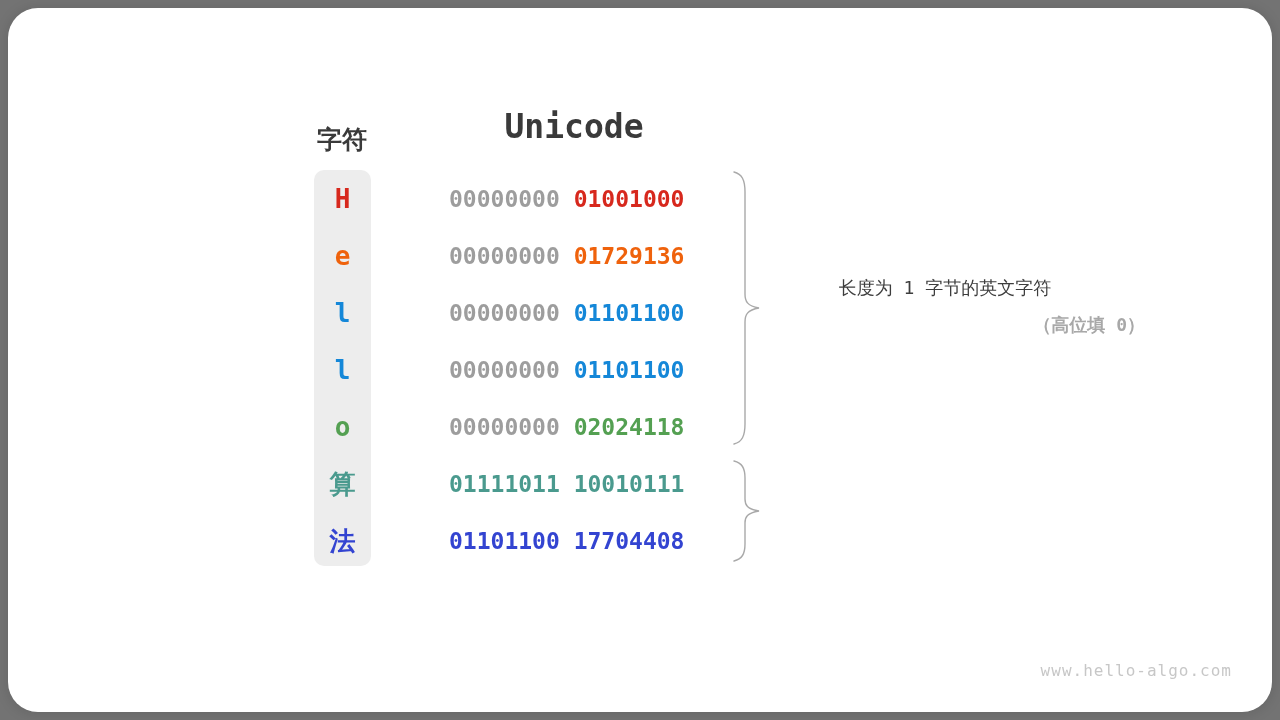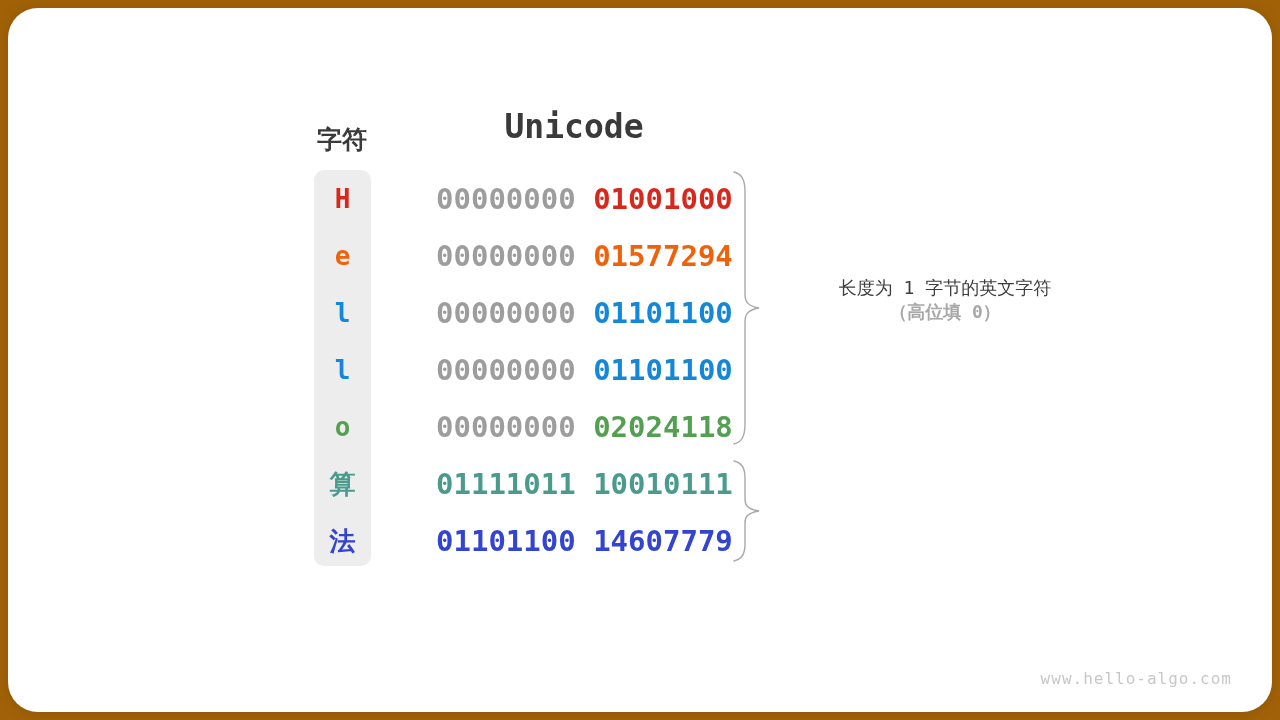--- a/index.html
+++ b/index.html
@@ -5,21 +5,21 @@
   html, body {
     margin: 0;
     padding: 0;
     background: #ffffff;
     font-family: "DejaVu Sans", sans-serif;
   }
   .canvas {
     position: relative;
     width: 1280px;
     height: 720px;
-    background: #a16207;
+    background: #737373;
     overflow: hidden;
     text-decoration: underline;
   }
   .card {
     position: absolute;
     left: 8px;
     top: 8px;
     width: 1264px;
     height: 704px;
     background: #ffffff;
@@ -61,50 +61,52 @@
     text-align: center;
     transform: translateY(-50%);
     font-family: "DejaVu Sans Mono", "DejaVu Sans", monospace;
     font-weight: bold;
     font-size: 26px;
     line-height: 1;
     white-space: nowrap;
   }
   .cell-bin {
     position: absolute;
-    left: 428px;
+    left: 441px;
     transform: translateY(-50%);
     font-family: "DejaVu Sans Mono", monospace;
     font-weight: bold;
-    font-size: 29px;
+    font-size: 23px;
     line-height: 1;
     white-space: pre;
   }
   .brace {
     position: absolute;
     left: 724px;
   }
   .glabel {
     position: absolute;
     left: 737px;
     width: 400px;
     text-align: center;
     font-family: "DejaVu Sans Mono", "DejaVu Sans", sans-serif;
     font-size: 18px;
     color: #3d3d3d;
     white-space: nowrap;
   }
   .glabel .line2 {
+    margin-top: 13px;
     color: #a8a8a8;
     font-weight: bold;
+    text-align: right;
   }
   .watermark {
     position: absolute;
     right: 40px;
-    bottom: 24px;
+    bottom: 32px;
     font-family: "DejaVu Sans Mono", monospace;
     font-size: 16px;
     color: #c7c7c7;
     letter-spacing: 1px;
   }
 </style>
 </head>
 <body>
 
 <div class="canvas">
@@ -113,31 +115,31 @@
     <div class="hdr hdr-char">字符</div>
 
     <div class="hdr hdr-unicode">Unicode</div>
 
     <div class="char-col-bg"></div>
 
     <div id="rows">
         <div class="cell-char" style="top: 191px; color: rgb(215, 40, 29);">H</div>
         <div class="cell-bin" style="top: 191px;"><span style="color: rgb(157, 157, 157);">00000000</span> <span style="color: rgb(215, 40, 29);">01001000</span></div>
         <div class="cell-char" style="top: 248px; color: rgb(239, 98, 12);">e</div>
-        <div class="cell-bin" style="top: 248px;"><span style="color: rgb(157, 157, 157);">00000000</span> <span style="color: rgb(239, 98, 12);">01577294</span></div>
+        <div class="cell-bin" style="top: 248px;"><span style="color: rgb(157, 157, 157);">00000000</span> <span style="color: rgb(239, 98, 12);">01729136</span></div>
         <div class="cell-char" style="top: 305px; color: rgb(20, 135, 216);">l</div>
         <div class="cell-bin" style="top: 305px;"><span style="color: rgb(157, 157, 157);">00000000</span> <span style="color: rgb(20, 135, 216);">01101100</span></div>
         <div class="cell-char" style="top: 362px; color: rgb(20, 135, 216);">l</div>
         <div class="cell-bin" style="top: 362px;"><span style="color: rgb(157, 157, 157);">00000000</span> <span style="color: rgb(20, 135, 216);">01101100</span></div>
         <div class="cell-char" style="top: 419px; color: rgb(84, 160, 82);">o</div>
         <div class="cell-bin" style="top: 419px;"><span style="color: rgb(157, 157, 157);">00000000</span> <span style="color: rgb(84, 160, 82);">02024118</span></div>
         <div class="cell-char" style="top: 476px; color: rgb(74, 154, 142);">算</div>
         <div class="cell-bin" style="top: 476px;"><span style="color: rgb(74, 154, 142); margin-top: 39px;">01111011</span> <span style="color: rgb(74, 154, 142);">10010111</span></div>
         <div class="cell-char" style="top: 533px; color: rgb(51, 68, 209);">法</div>
-        <div class="cell-bin" style="top: 533px;"><span style="color: rgb(51, 68, 209);">01101100</span> <span style="color: rgb(51, 68, 209);">14607779</span></div>
+        <div class="cell-bin" style="top: 533px;"><span style="color: rgb(51, 68, 209);">01101100</span> <span style="color: rgb(51, 68, 209);">17704408</span></div>
       </div>
 
     <svg class="brace" style="top:162px" width="30" height="276" viewBox="0 0 30 276">
       <path d="M2,2 C10,4 13,10 13,22 L13,124 C13,131 15,136 27,138 C15,140 13,145 13,152 L13,254 C13,266 10,272 2,274" fill="none" stroke="#a9a9a9" stroke-width="1.4" stroke-linecap="round"></path>
     </svg>
 
     <svg class="brace" style="top:451px" width="30" height="104" viewBox="0 0 30 104">
       <path d="M2,2 C10,4 13,9 13,19 L13,40 C13,46 15,50 27,52 C15,54 13,58 13,64 L13,85 C13,95 10,100 2,102" fill="none" stroke="#a9a9a9" stroke-width="1.4" stroke-linecap="round"></path>
     </svg>
 

